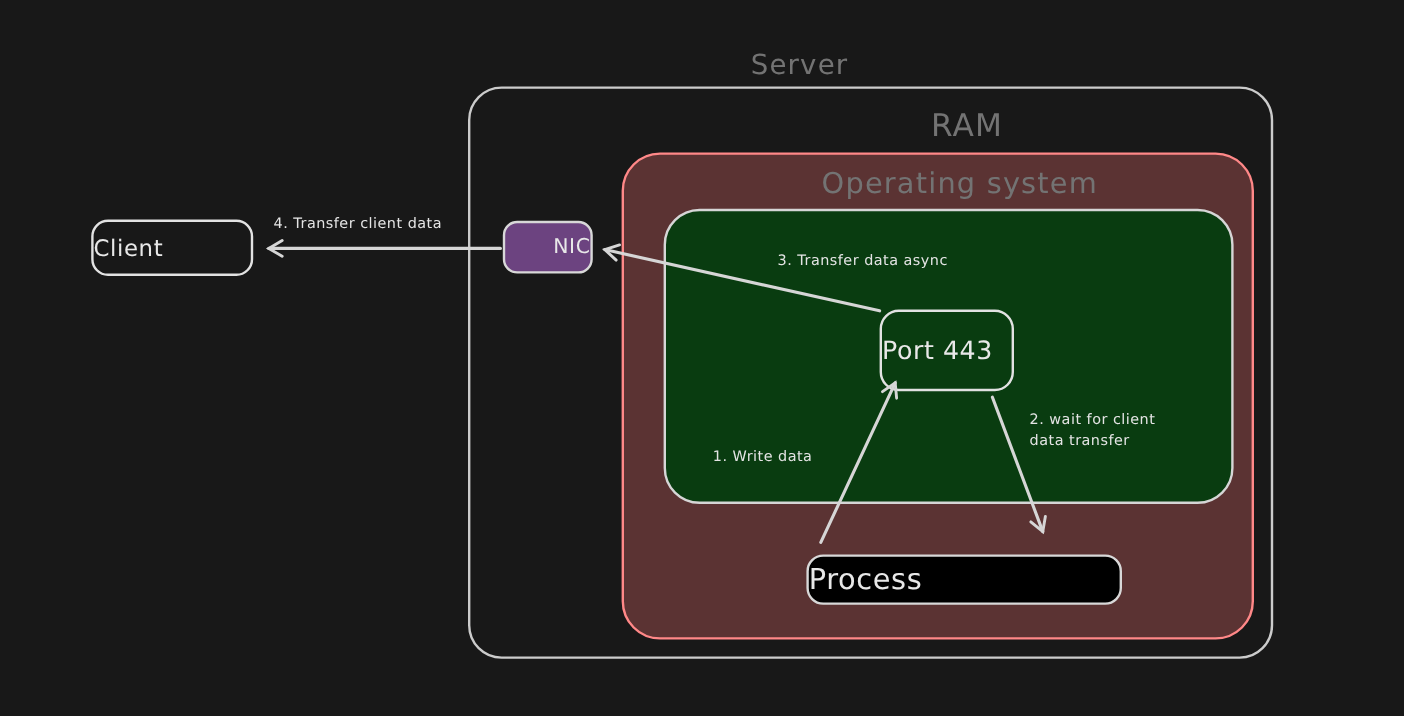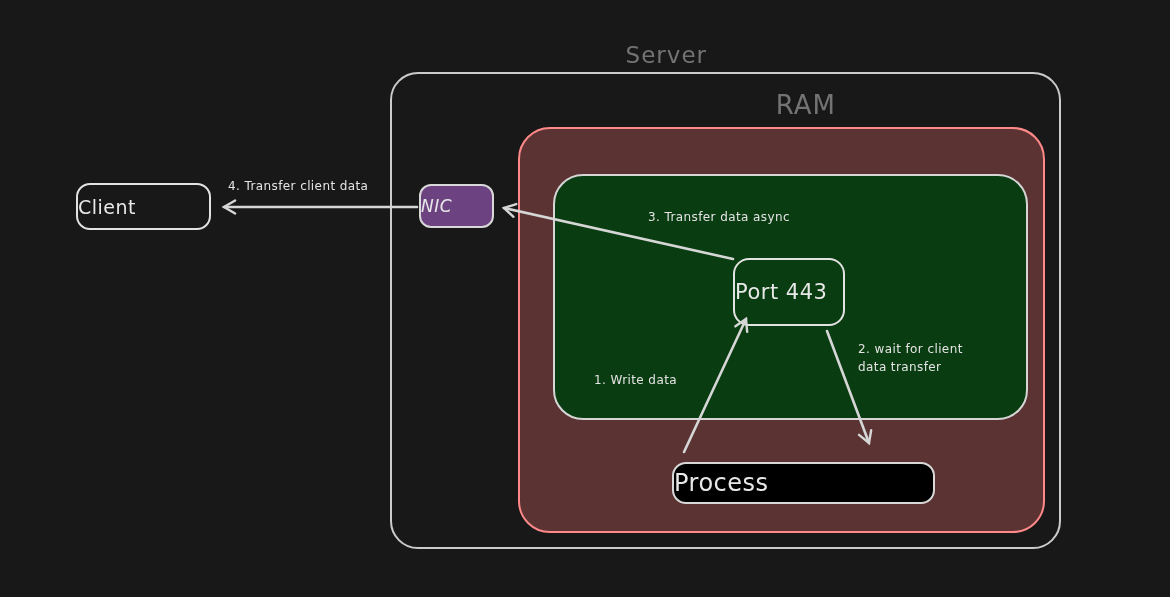--- a/index.html
+++ b/index.html
@@ -54,21 +54,21 @@
     border-radius: 16px;
     background: transparent;
     font-size: 21px;
   }
   .nic-node {
     left: 419px; top: 184px; width: 75px; height: 44px;
     border: 2px solid #d8d8d8;
     border-radius: 12px;
     background: #6c4380;
     font-size: 17px;
-    font-style: italic;
+    padding-left: 40px;
   }
   .client-node {
     left: 76px; top: 183px; width: 135px; height: 47px;
     border: 2.5px solid #e2e2e2;
     border-radius: 14px;
     background: transparent;
     font-size: 19px;
   }
   .process-node {
     left: 672px; top: 462px; width: 263px; height: 42px;
@@ -103,20 +103,21 @@
 <body>
 
 <div class="canvas">
 
   <div class="node server-box"></div>
   <div class="node ram-box"></div>
   <div class="node os-box"></div>
 
   <div class="title server-title">Server</div>
   <div class="title ram-title">RAM</div>
+  <div class="title os-title">Operating system</div>
 
   <div class="node port-node">
     <span>Port 443</span>
   </div>
   <div class="node nic-node">
     <span>NIC</span>
   </div>
   <div class="node client-node">
     <span>Client</span>
   </div>

